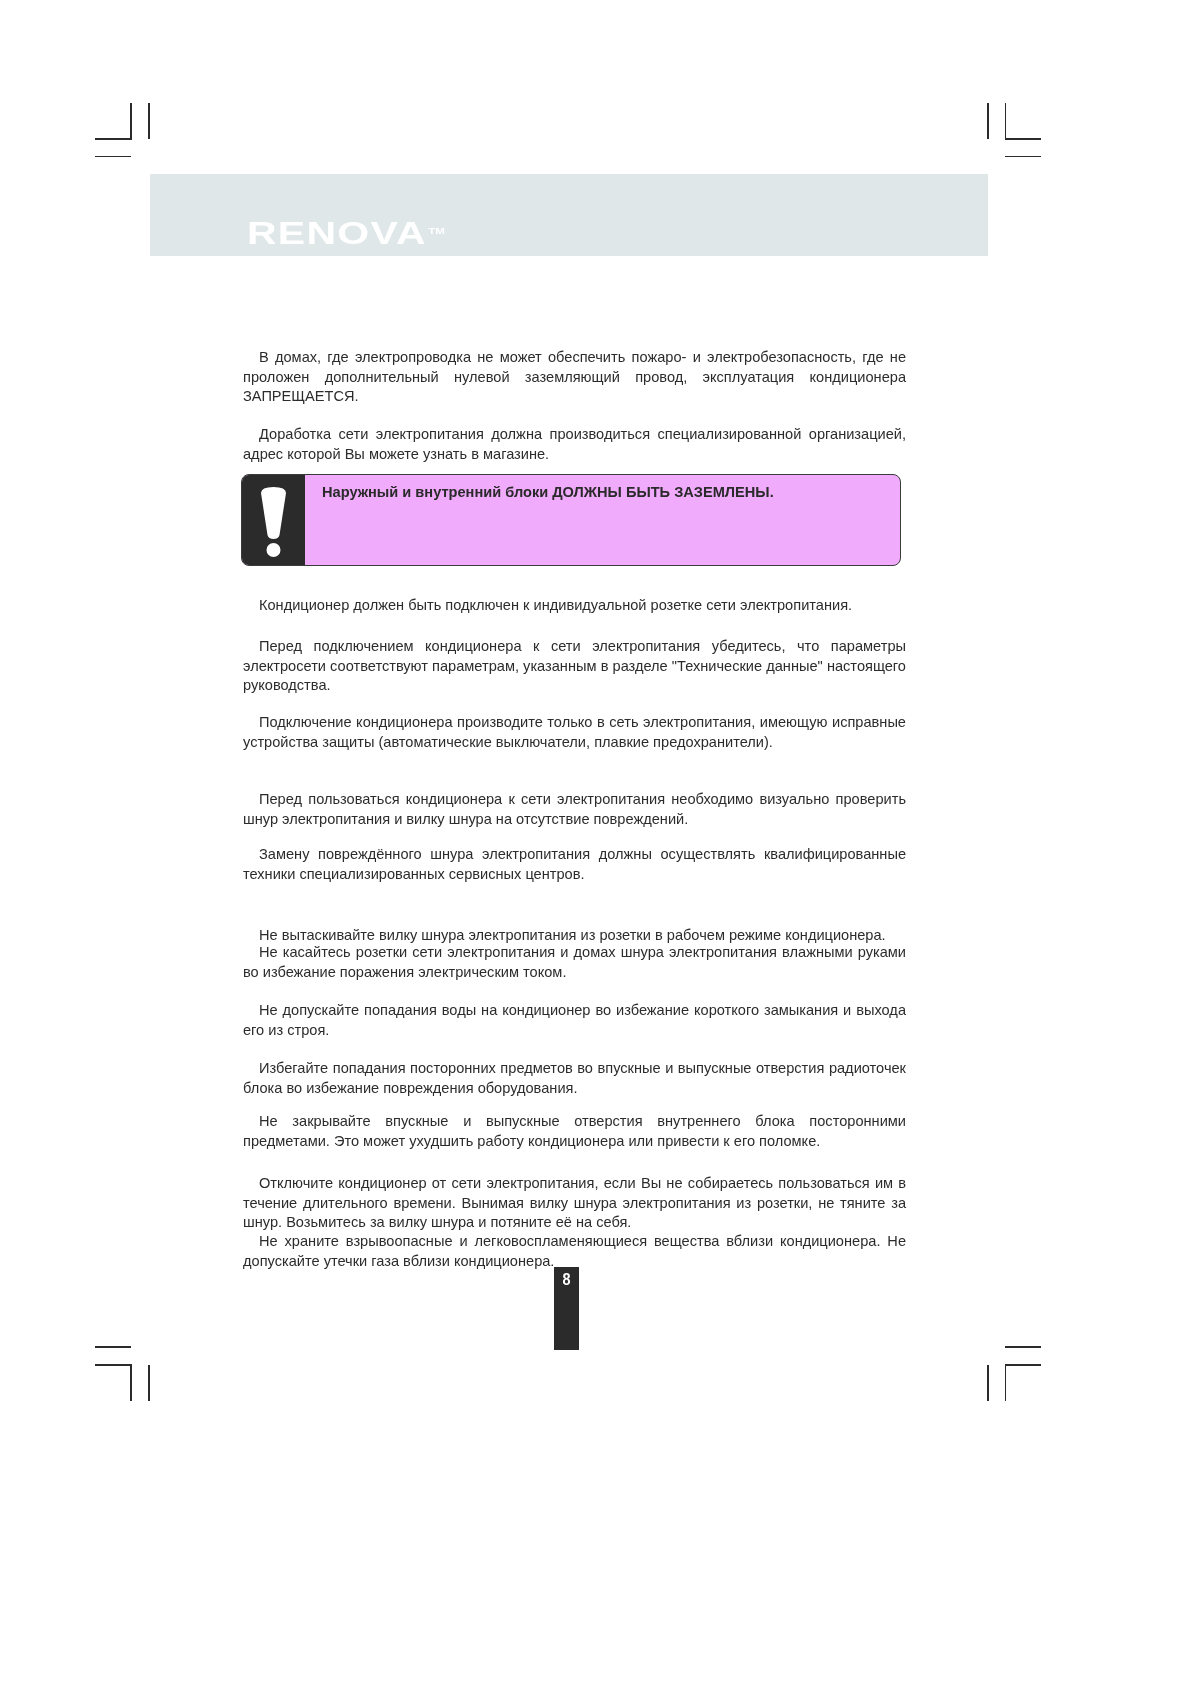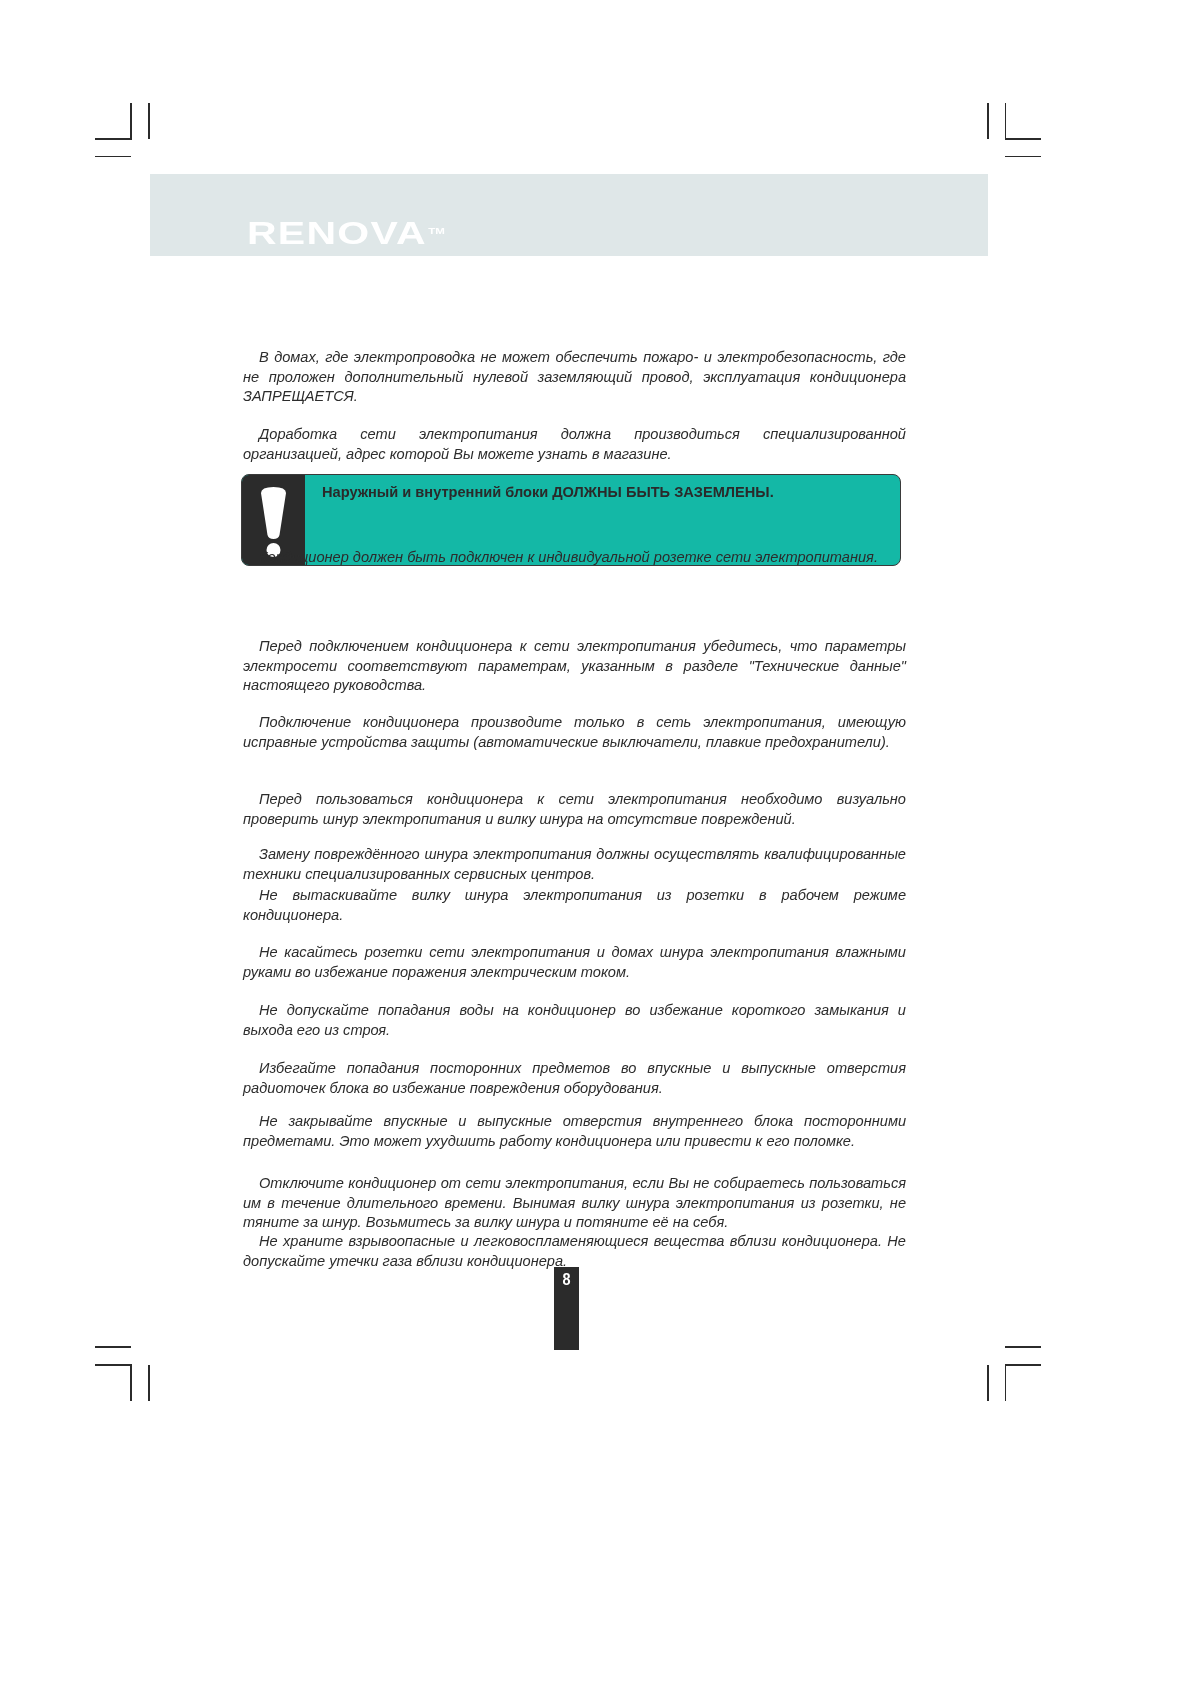--- a/index.html
+++ b/index.html
@@ -1,23 +1,23 @@
 <!DOCTYPE html>
 <html><head>
   <meta charset="utf-8">
   <style>
     html, body { margin: 0; padding: 0; background: #ffffff; }
     body { width: 1190px; height: 1682px; position: relative; overflow: hidden; font-family: "Liberation Sans", "DejaVu Sans", sans-serif; color: #2a2a2a; }
     .mark { position: absolute; background: #2b2b2b; }
     .header-band { position: absolute; left: 150px; top: 174px; width: 838px; height: 82px; background: #dfe7e8; }
     .logo { position: absolute; left: 247px; top: 216px; font-family: "Liberation Sans", sans-serif; font-weight: bold; font-size: 32px; color: #ffffff; letter-spacing: 1px; line-height: 34px; transform: scaleX(1.28); transform-origin: left top; }
     .logo sup { font-size: 9px; vertical-align: top; position: relative; top: -2px; letter-spacing: 0; margin-left: 1px; }
-    .para { position: absolute; left: 243px; width: 663px; font-size: 14.6px; line-height: 19.5px; text-align: justify; text-align-last: left; color: #2c2c2c; margin: 0; font-style: italic; }
+    .para { position: absolute; left: 243px; width: 663px; font-size: 14.6px; line-height: 19.5px; text-align: justify; text-align-last: left; color: #2c2c2c; margin: 0; }
     .para .indent { display: inline-block; width: 16px; }
-    .warning { position: absolute; left: 241px; top: 474px; width: 660px; height: 92px; border: 1.5px solid #3a3a3a; border-radius: 8px; background: #14b8a6; overflow: hidden; box-sizing: border-box; }
+    .warning { position: absolute; left: 241px; top: 474px; width: 660px; height: 92px; border: 1.5px solid #3a3a3a; border-radius: 8px; background: #f0abfc; overflow: hidden; box-sizing: border-box; }
     .warning-panel { position: absolute; left: 0; top: 0; width: 63px; height: 100%; background: #2b2b2b; }
     .warning-text { position: absolute; left: 80px; top: 7px; width: 568px; font-size: 14.6px; line-height: 20px; font-weight: bold; text-align: justify; text-align-last: left; color: #2a2a2a; }
     .page-tab { position: absolute; left: 554px; top: 1267px; width: 25px; height: 83px; background: #2b2b2b; }
     .page-num { position: absolute; left: 0; top: 3px; width: 25px; text-align: center; color: #ffffff; font-weight: bold; font-size: 17px; font-family: "Liberation Sans", sans-serif; transform: scaleX(0.85); }
   </style>
 </head>
 <body>
 
 <div class="mark" style="left:130px;top:103px;width:2px;height:37px;"></div>
 <div class="mark" style="left:95px;top:138px;width:37px;height:2px;"></div>
@@ -51,31 +51,31 @@
     <svg width="63" height="90" viewBox="0 0 63 90" style="position:absolute;left:0;top:0;">
       <path d="M19 18 Q19 12 31.5 12 Q44 12 44 18 L37.5 60 Q36.5 64 31.5 64 Q26.5 64 25.5 60 Z" fill="#ffffff"></path>
       <circle cx="31.5" cy="75" r="7" fill="#ffffff"></circle>
     </svg>
   </div>
   <div class="warning-text">
     <div>Наружный и внутренний блоки ДОЛЖНЫ БЫТЬ ЗАЗЕМЛЕНЫ.</div>
   </div>
 </div>
 
-<p class="para" style="top:548px;"><span class="indent"></span><span>Кондиционер должен быть подключен к индивидуальной розетке сети электропитания.</span></p>
+<p class="para" style="top:596px;"><span class="indent"></span><span>Кондиционер должен быть подключен к индивидуальной розетке сети электропитания.</span></p>
 
 <p class="para" style="top:637px;"><span class="indent"></span><span>Перед подключением кондиционера к сети электропитания убедитесь, что параметры электросети соответствуют параметрам, указанным в разделе "Технические данные" настоящего руководства.</span></p>
 
 <p class="para" style="top:713px;"><span class="indent"></span><span>Подключение кондиционера производите только в сеть электропитания, имеющую исправные устройства защиты (автоматические выключатели, плавкие предохранители).</span></p>
 
 <p class="para" style="top:790px;"><span class="indent"></span><span>Перед пользоваться кондиционера к сети электропитания необходимо визуально проверить шнур электропитания и вилку шнура на отсутствие повреждений.</span></p>
 
 <p class="para" style="top:829px;margin-top:16px;"><span class="indent"></span><span>Замену повреждённого шнура электропитания должны осуществлять квалифицированные техники специализированных сервисных центров.</span></p>
 
-<p class="para" style="top:886px;"><span class="indent"></span><span>Не вытаскивайте вилку шнура электропитания из розетки в рабочем режиме кондиционера.</span></p>
+<p class="para" style="top:926px;"><span class="indent"></span><span>Не вытаскивайте вилку шнура электропитания из розетки в рабочем режиме кондиционера.</span></p>
 
 <p class="para" style="top:943px;"><span class="indent"></span><span>Не касайтесь розетки сети электропитания и домах шнура электропитания влажными руками во избежание поражения электрическим током.</span></p>
 
 <p class="para" style="top:1001px;"><span class="indent"></span><span>Не допускайте попадания воды на кондиционер во избежание короткого замыкания и выхода его из строя.</span></p>
 
 <p class="para" style="top:1059px;"><span class="indent"></span><span>Избегайте попадания посторонних предметов во впускные и выпускные отверстия радиоточек блока во избежание повреждения оборудования.</span></p>
 
 <p class="para" style="top:1112px;"><span class="indent"></span><span>Не закрывайте впускные и выпускные отверстия внутреннего блока посторонними предметами. Это может ухудшить работу кондиционера или привести к его поломке.</span></p>
 
 <p class="para" style="top:1174px;"><span class="indent"></span><span>Отключите кондиционер от сети электропитания, если Вы не собираетесь пользоваться им в течение длительного времени. Вынимая вилку шнура электропитания из розетки, не тяните за шнур. Возьмитесь за вилку шнура и потяните её на себя.</span></p>

